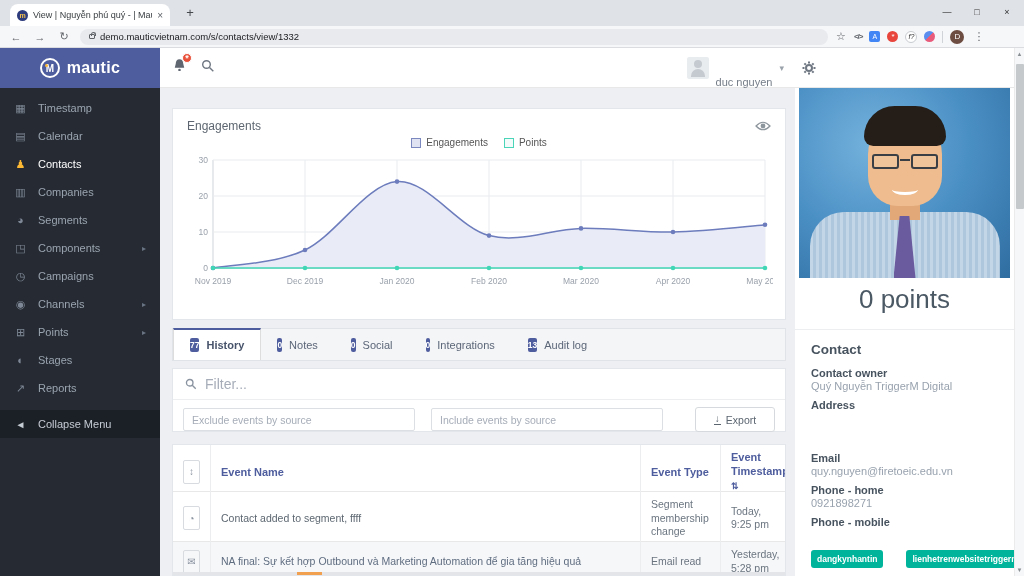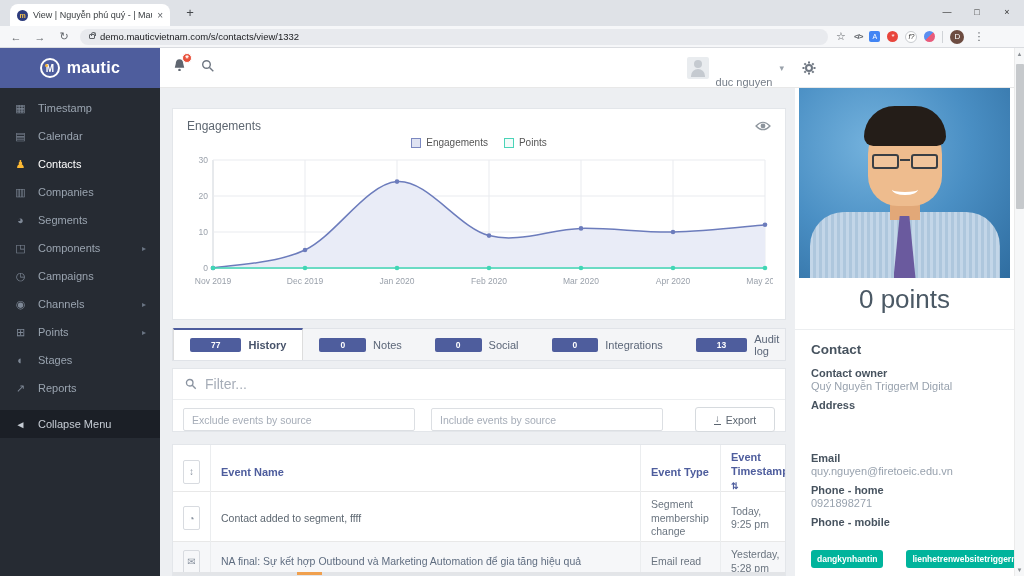--- a/index.html
+++ b/index.html
@@ -91,21 +91,21 @@
   .sw { width:10px; height:10px; }
   .sw-eng { background:#dfe3f2; border:1px solid #7b88c0; }
   .sw-pts { background:#f2fbf9; border:1px solid #4ad4b8; }
   svg text { font-family:"Liberation Sans", sans-serif; }
 
   
   .tabs-strip { position:absolute; left:12px; top:240px; width:614px; height:33px; background:#f4f5f7;
                 border:1px solid #e0e3e8; display:flex; }
   .mtab { display:flex; align-items:center; gap:7px; padding:0 16px; font-size:11px; color:#5b6678;
           border-right:1px solid transparent; }
-  .mtab .cnt { background:#4e5d9d; color:#fff; font-size:8.5px; font-weight:bold; padding:2px 21px; border-radius:2px; }
+  .mtab .cnt { background:#4e5d9d; color:#fff; font-size:8.5px; font-weight:bold; padding:2px 0; border-radius:2px; }
   .mtab.active { background:#fff; border-top:2px solid #4e5d9d; border-left:1px solid #ddd;
                  border-right:1px solid #ddd; margin-top:-1px; color:#47536a; font-weight:bold; }
 
   
   .filter-card { left:12px; top:280px; width:614px; height:64px; }
   .filter-row { height:31px; border-bottom:1px solid #eceef0; display:flex; align-items:center; padding:0 12px; gap:8px; }
   .filter-input { border:none; outline:none; font-size:14px; color:#5d6670; flex:1; background:transparent; }
   .filter-input::placeholder { color:#a6adb8; }
   .src-row { display:flex; align-items:center; padding:7px 10px; gap:16px; }
   .src-input { width:232px; height:23px; border:1px solid #dcdfe3; border-radius:2px; padding:0 8px;

